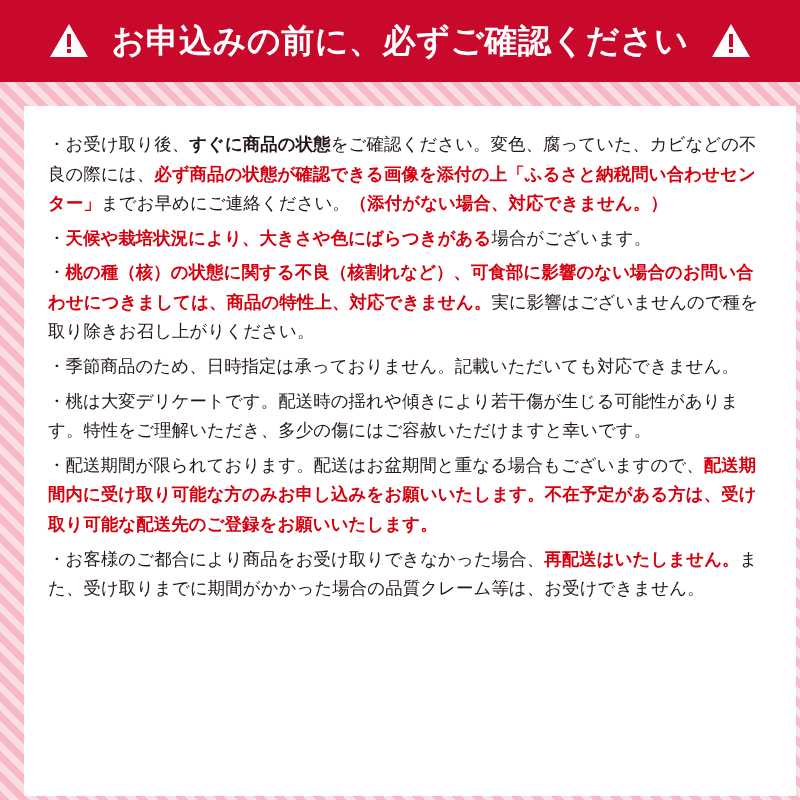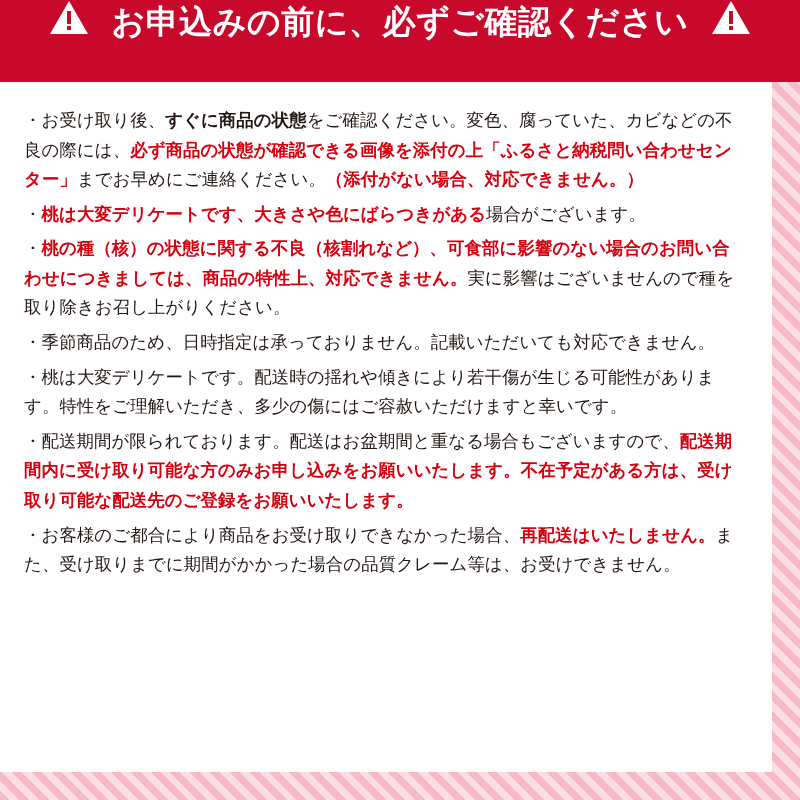--- a/index.html
+++ b/index.html
@@ -22,21 +22,21 @@
     background: #ffffff;
   }
 
   
   .header {
     position: relative;
     width: 800px;
     height: 82px;
     background: #c9092b;
     display: flex;
-    align-items: flex-start;
+    align-items: center;
     justify-content: center;
     gap: 22px;
     box-sizing: border-box;
   }
   .header-title {
     color: #ffffff;
     font-size: 33px;
     font-weight: bold;
     letter-spacing: 0.5px;
     white-space: nowrap;
@@ -56,21 +56,21 @@
     height: 718px;
     box-sizing: border-box;
     background:
       repeating-linear-gradient(
         45deg,
         #f7b9c6 0px,
         #f7b9c6 7px,
         #fbdde4 7px,
         #fbdde4 14px
       );
-    padding: 0;
+    padding: 24px;
   }
   .inner {
     position: relative;
     width: 772px;
     height: 690px;
     background: #ffffff;
     box-sizing: border-box;
     padding: 24px 26px 10px 24px;
   }
 
@@ -114,21 +114,21 @@
         <rect x="18" y="11" width="4" height="13" fill="#c9092b"></rect>
         <rect x="18" y="26" width="4" height="4" fill="#c9092b"></rect>
       </svg>
     </span>
   </div>
 
   <div class="frame">
     <div class="inner">
       <div id="notes-container">
           <p class="note"><span>・お受け取り後、</span><span class="emk">すぐに商品の状態</span><span>をご確認ください。変色、腐っていた、カビなどの不良の際には、</span><span class="em">必ず商品の状態が確認できる画像を添付の上「ふるさと納税問い合わせセンター」</span><span>までお早めにご連絡ください。</span><span class="em">（添付がない場合、対応できません。）</span></p>
-          <p class="note"><span>・</span><span class="em">桃は大変デリケートです、大きさや色にばらつきがある</span><span>場合がございます。</span></p>
+          <p class="note"><span>・</span><span class="em">天候や栽培状況により、大きさや色にばらつきがある</span><span>場合がございます。</span></p>
           <p class="note"><span>・</span><span class="em">桃の種（核）の状態に関する不良（核割れなど）、可食部に影響のない場合のお問い合わせにつきましては、商品の特性上、対応できません。</span><span>実に影響はございませんので種を取り除きお召し上がりください。</span></p>
           <p class="note"><span>・季節商品のため、日時指定は承っておりません。記載いただいても対応できません。</span></p>
           <p class="note"><span>・桃は大変デリケートです。配送時の揺れや傾きにより若干傷が生じる可能性があります。特性をご理解いただき、多少の傷にはご容赦いただけますと幸いです。</span></p>
           <p class="note"><span>・配送期間が限られております。配送はお盆期間と重なる場合もございますので、</span><span class="em">配送期間内に受け取り可能な方のみお申し込みをお願いいたします。不在予定がある方は、受け取り可能な配送先のご登録をお願いいたします。</span></p>
           <p class="note"><span>・お客様のご都合により商品をお受け取りできなかった場合、</span><span class="em">再配送はいたしません。</span><span>また、受け取りまでに期間がかかった場合の品質クレーム等は、お受けできません。</span></p>
         </div>
     </div>
   </div>
 
 </div>

